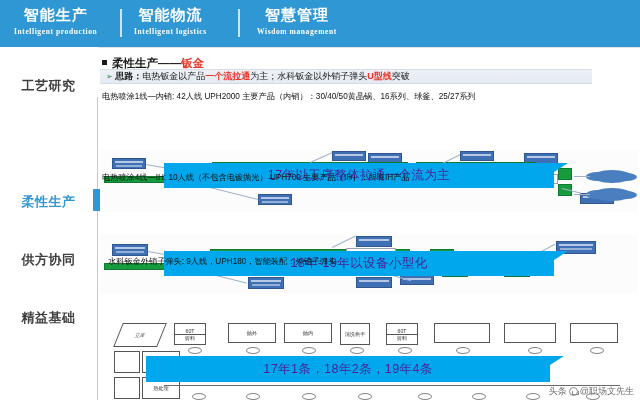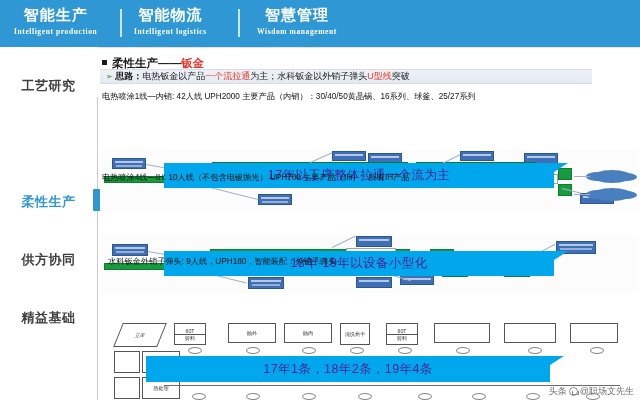--- a/index.html
+++ b/index.html
@@ -86,21 +86,21 @@
     background: linear-gradient(to bottom, #eef2f7, #e4eaf2);
     border-top: 1px solid #d6dde6;
     border-bottom: 1px solid #d6dde6;
   }
   .idea-txt {
     position: absolute; left: 8px; top: 23px; white-space: nowrap;
     font-size: 9px; color: #1a1a1a; line-height: 13px;
   }
   .arrow-g { color: #3b7a3b; font-size: 8px; font-weight: bold; }
   .b { font-weight: bold; }
-  .red { color: #e8362a; font-weight: normal; }
+  .red { color: #e8362a; font-weight: bold; }
 
   .sec-head {
     position: absolute; left: 4px; white-space: nowrap;
     font-size: 8.2px; color: #111; line-height: 11px;
   }
   .sec-head .lead { font-weight: normal; }
 
   
   .panel {
     position: absolute; background: #fcfcfc; overflow: hidden;

